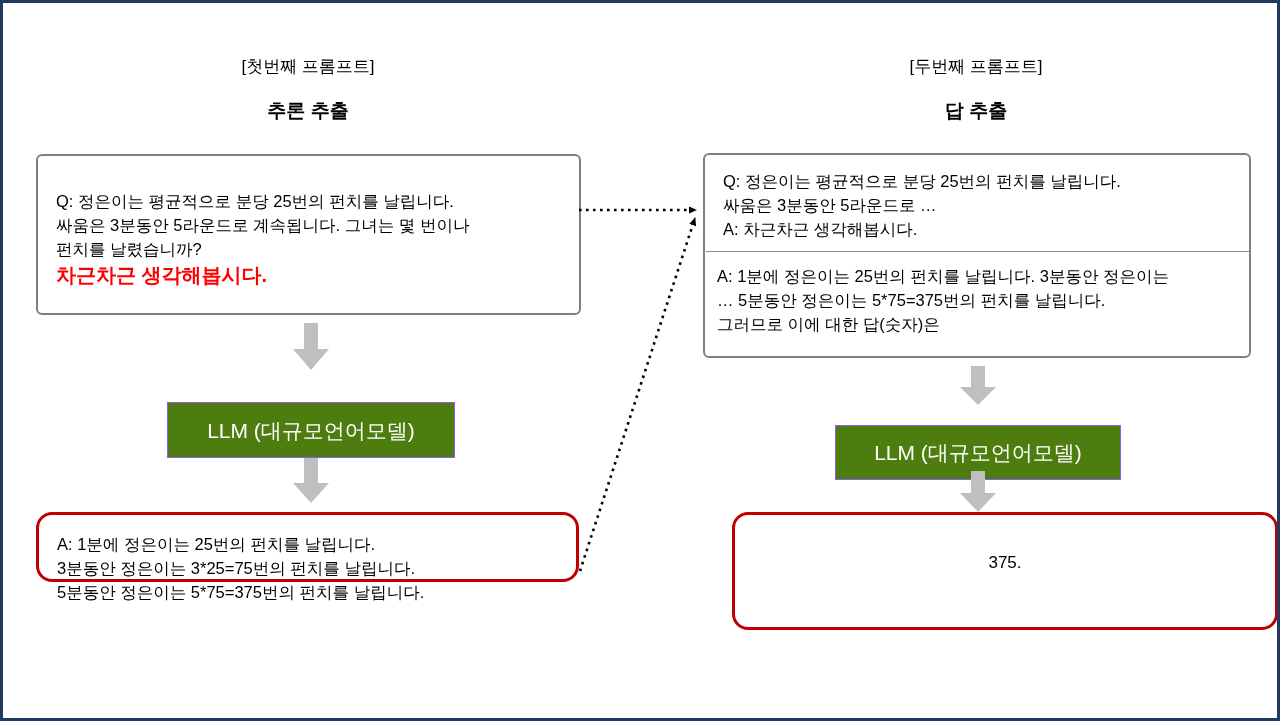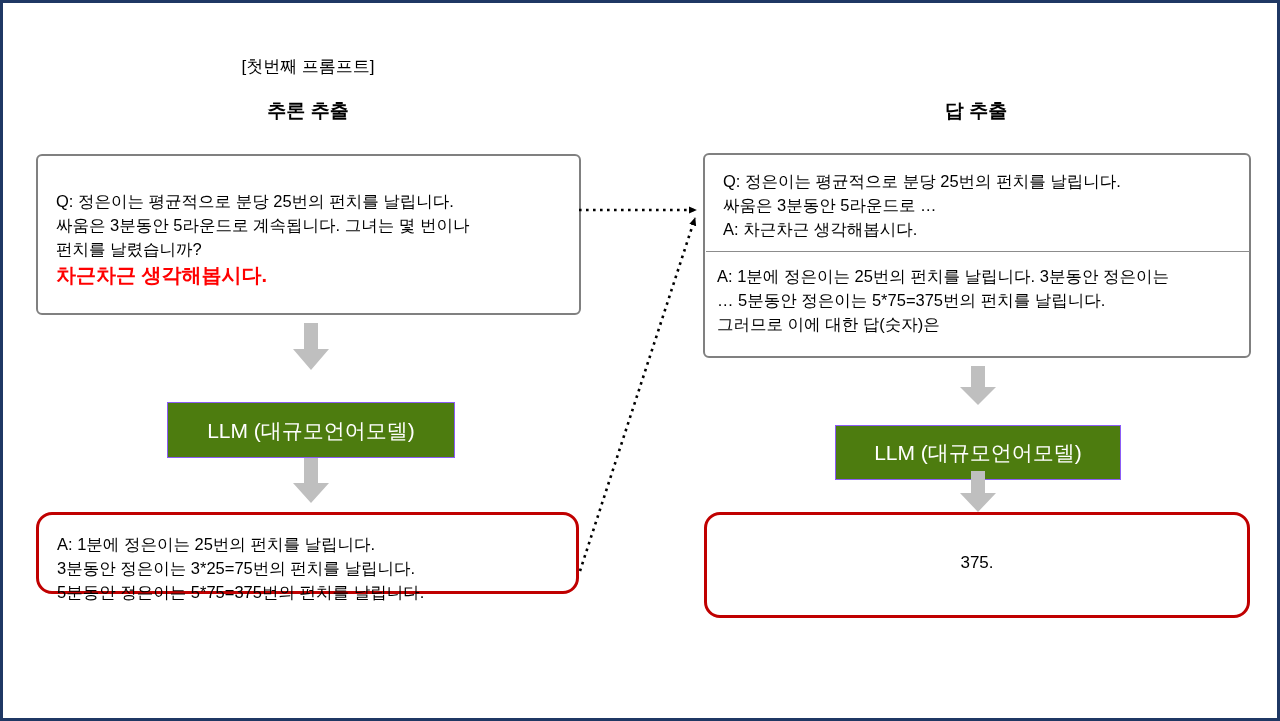--- a/index.html
+++ b/index.html
@@ -138,26 +138,27 @@
   <div class="abs llm-box" style="left:164px; top:377px; width:288px; height:56px;">
     <span class="llm-label">LLM (대규모언어모델)</span>
   </div>
 
   <div class="abs" style="left:288px; top:455px;">
     <svg class="block-arrow" width="40" height="46" viewBox="0 0 40 46" aria-hidden="true">
       <polygon points="13,0 27,0 27,25 38,25 20,45 2,25 13,25" fill="#BFBFBF"></polygon>
     </svg>
   </div>
 
-  <div class="abs answer-box" style="left:33px; top:509px; width:543px; height:82px;">
+  <div class="abs answer-box" style="left:33px; top:509px; width:543px; height:70px;">
     <div class="abs answer-text" style="left:18px; top:18px; width:508px;">A: 1분에 정은이는 25번의 펀치를 날립니다.
 3분동안 정은이는 3*25=75번의 펀치를 날립니다.
 5분동안 정은이는 5*75=375번의 펀치를 날립니다.</div>
   </div>
 
+  <div class="abs col-tag" style="left:823px; top:55px; width:300px;">[두번째 프롬프트]</div>
   <div class="abs col-title" style="left:823px; top:98px; width:300px;">답 추출</div>
 
   <div class="abs prompt-box" style="left:700px; top:150px; width:548px; height:205px;">
     <div class="abs prompt-text" style="left:18px; top:15px; width:515px;">Q: 정은이는 평균적으로 분당 25번의 펀치를 날립니다.
 싸움은 3분동안 5라운드로 …
 A: 차근차근 생각해봅시다.</div>
     <div class="abs divider" style="left:1px; top:96px; width:544px;"></div>
     <div class="abs prompt-text" style="left:12px; top:110px; width:518px;">A: 1분에 정은이는 25번의 펀치를 날립니다. 3분동안 정은이는
 … 5분동안 정은이는 5*75=375번의 펀치를 날립니다.
 그러므로 이에 대한 답(숫자)은</div>
@@ -172,21 +173,21 @@
   <div class="abs llm-box" style="left:832px; top:400px; width:286px; height:55px;">
     <span class="llm-label">LLM (대규모언어모델)</span>
   </div>
 
   <div class="abs" style="left:955px; top:468px;">
     <svg class="block-arrow" width="40" height="42" viewBox="0 0 40 42" aria-hidden="true">
       <polygon points="13,0 27,0 27,22 38,22 20,41 2,22 13,22" fill="#BFBFBF"></polygon>
     </svg>
   </div>
 
-  <div class="abs answer-box" style="left:701px; top:509px; width:546px; height:106px;">
+  <div class="abs answer-box" style="left:729px; top:509px; width:546px; height:118px;">
     <div class="abs answer-center" style="left:0px; top:38px;">375.</div>
   </div>
 
   <svg id="connectors" viewBox="0 0 1274 715">
     <defs>
       <marker id="arrowhead" markerWidth="9" markerHeight="9" refX="7.5" refY="4.2" orient="auto" markerUnits="userSpaceOnUse">
         <path d="M0,0.6 L8.4,4.2 L0,7.8 z" fill="#000000"></path>
       </marker>
     </defs>
 

